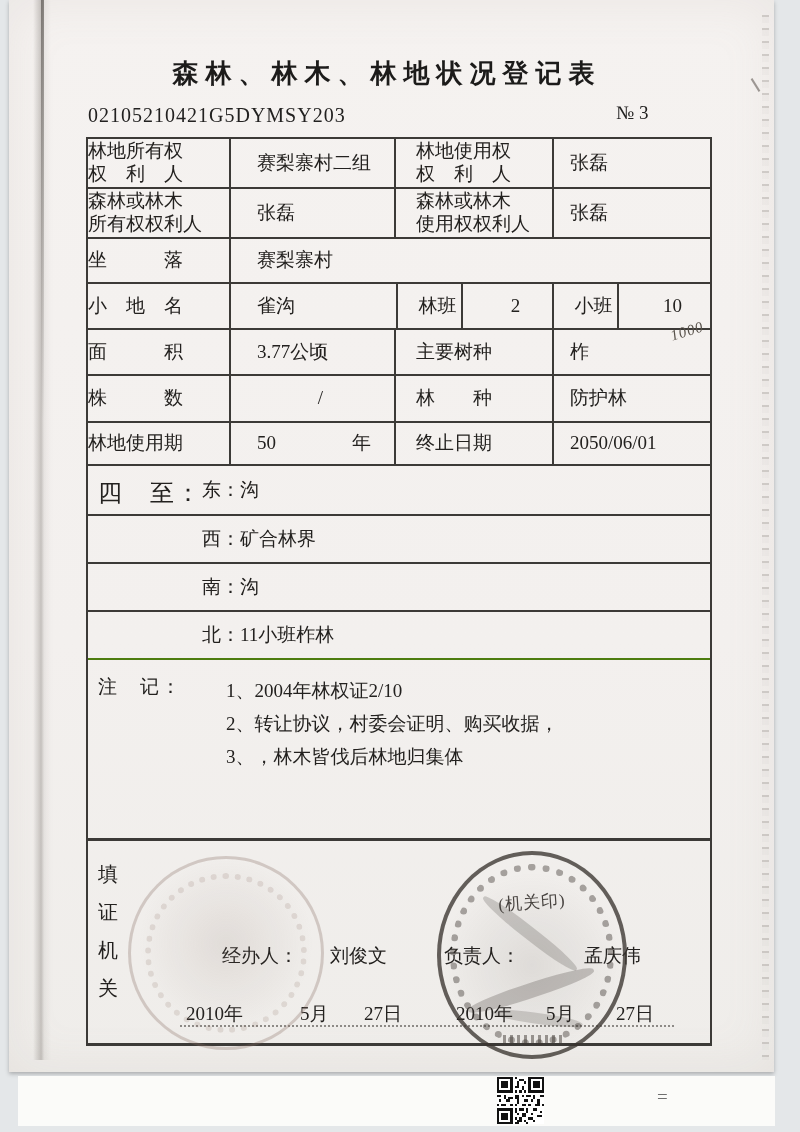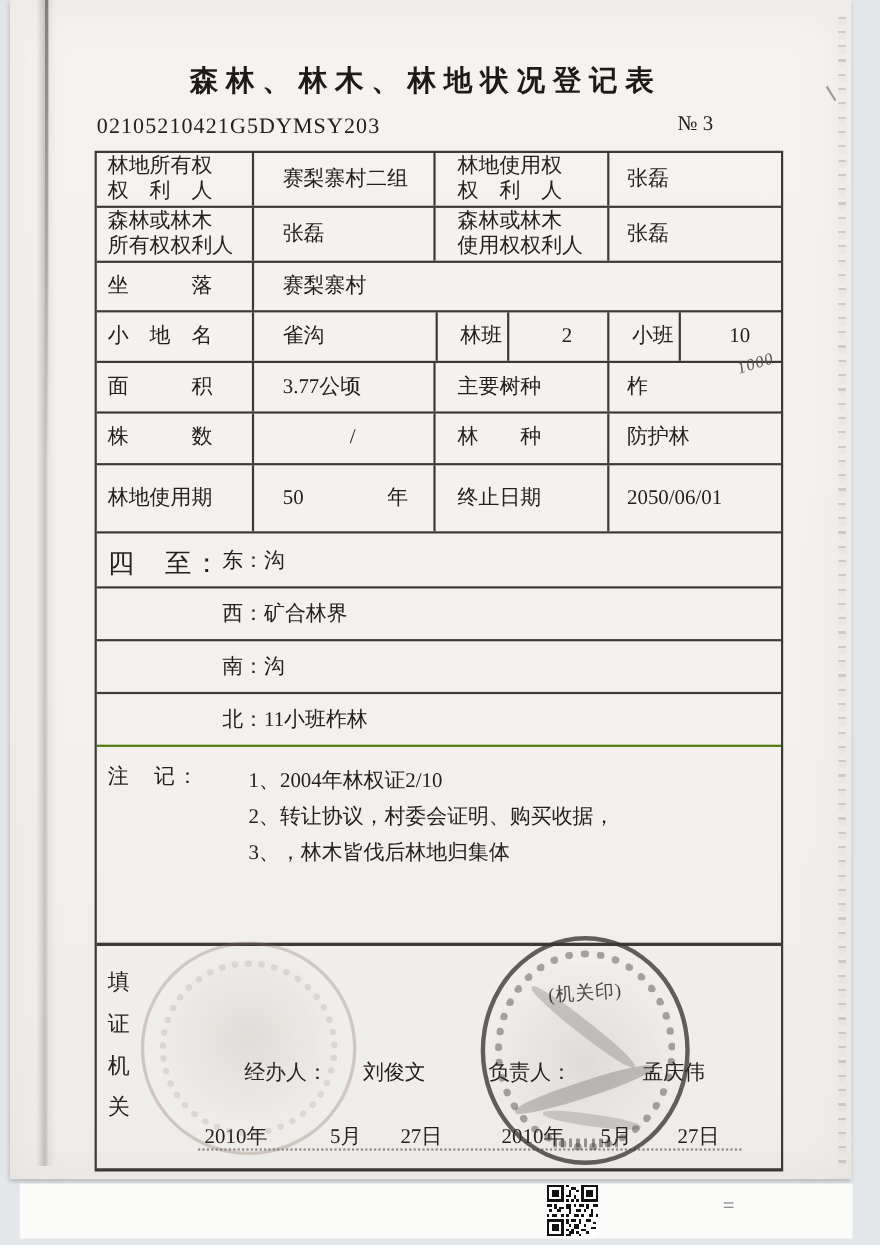--- a/index.html
+++ b/index.html
@@ -27,21 +27,21 @@
   .serial { position:absolute; left:88px; top:104px; font-size:20px; letter-spacing:1px; color:#222120; }
   .sheet-no { position:absolute; left:616px; top:102px; font-size:19px; color:#222120; }
 
   
   .tbl { position:absolute; left:86px; top:137px; width:626px;
          border:2px solid #3c3a37; border-bottom-width:3px; background:transparent; color:#23211f; }
   .tr { display:flex; border-top:2px solid #3c3a37; }
   .tr.first { border-top:none; }
   .td { border-left:2px solid #3c3a37; display:flex; align-items:center;
         font-size:19px; line-height:1.2; white-space:pre-line; overflow:visible; position:relative; }
-  .td.c0 { border-left:none; padding-left:10px; }
+  .td.c0 { border-left:none; }
   .pl26 { padding-left:26px; } .pl20 { padding-left:20px; } .pl16 { padding-left:16px; }
   .cen { justify-content:center; padding-left:16px; }
   .hand-note { position:absolute; right:6px; top:-8px; font-size:15px; font-style:italic;
         color:#565049; transform:rotate(-17deg); letter-spacing:1px; }
 
   
   .bnd { border-top:2px solid #3c3a37; position:relative; }
   .bnd-row { height:48px; display:flex; align-items:center; padding-left:114px;
         font-size:19px; border-top:2px solid #3c3a37; }
   .bnd-row.first { border-top:none; }
@@ -145,21 +145,21 @@
       </div>
     </div>
 
     <div class="tr" style="height:47px">
       <div class="td c0" style="width:141px">株　　　数</div>
       <div class="td cen" style="width:165px">/</div>
       <div class="td pl20" style="width:158px">林　　种</div>
       <div class="td pl16" style="flex:1">防护林</div>
     </div>
 
-    <div class="tr" style="height:62px">
+    <div class="tr" style="height:43px">
       <div class="td c0" style="width:141px">林地使用期</div>
       <div class="td pl26" style="width:165px">50　　　　年</div>
       <div class="td pl20" style="width:158px">终止日期</div>
       <div class="td pl16" style="flex:1">2050/06/01</div>
     </div>
 
     <div class="bnd">
       <div class="bnd-label">四　至：</div>
       <div class="bnd-row first">东：沟</div>
       <div class="bnd-row">西：矿合林界</div>

